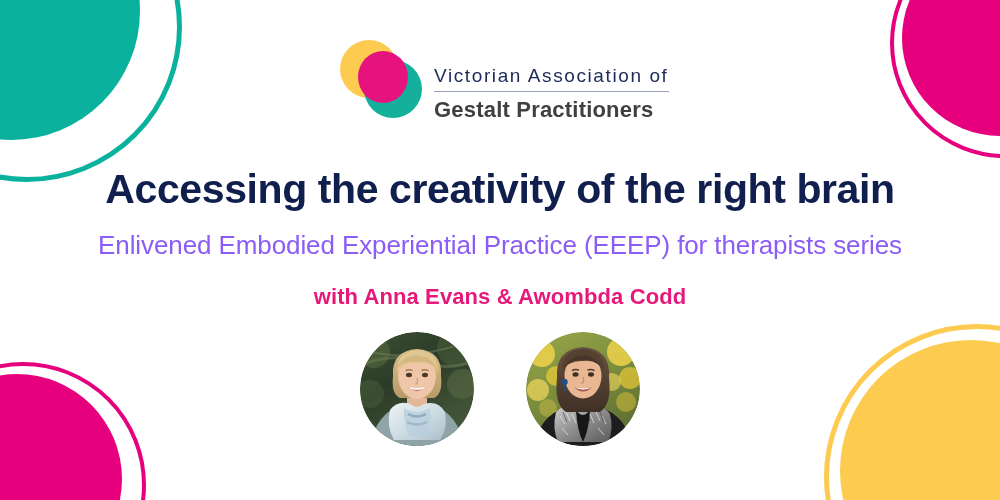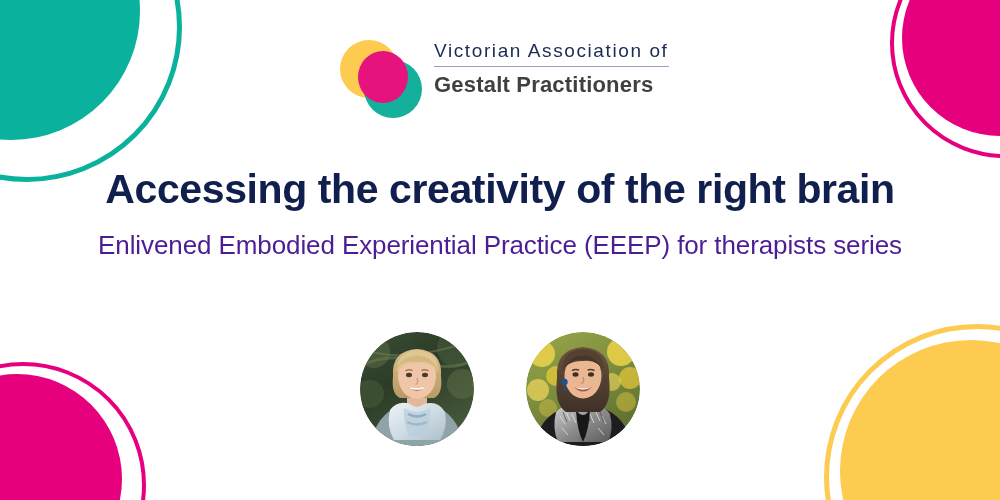--- a/index.html
+++ b/index.html
@@ -74,21 +74,21 @@
     border: 5px solid #FCCB50;
     background: transparent;
   }
 
   
   .logo-block {
     position: absolute;
     left: 338px;
     top: 38px;
     display: flex;
-    align-items: flex-start;
+    align-items: flex-end;
   }
   .logo-mark {
     position: relative;
     width: 86px;
     height: 84px;
     flex: none;
   }
   .logo-mark .c {
     position: absolute;
     border-radius: 50%;
@@ -144,21 +144,21 @@
     letter-spacing: -0.4px;
     white-space: nowrap;
   }
   .subhead {
     position: absolute;
     left: 0; right: 0;
     top: 230px;
     text-align: center;
     font-size: 26px;
     font-weight: 400;
-    color: #4c1d95;
+    color: #8b5cf6;
     letter-spacing: -0.1px;
     white-space: nowrap;
   }
   .presenters {
     position: absolute;
     left: 0; right: 0;
     top: 284px;
     text-align: center;
     font-size: 22px;
     font-weight: bold;
@@ -210,20 +210,21 @@
       <div class="c c-pink"></div>
     </div>
     <div class="logo-text">
       <div class="logo-line1">Victorian Association of</div>
       <div class="logo-line2">Gestalt Practitioners</div>
     </div>
   </div>
 
   <div class="headline">Accessing the creativity of the right brain</div>
   <div class="subhead">Enlivened Embodied Experiential Practice (EEEP) for therapists series</div>
+  <div class="presenters">with Anna Evans &amp; Awombda Codd</div>
 
   <div class="portrait-row">
 
     <div class="portrait">
       <svg width="114" height="114" viewBox="0 0 114 114">
         <defs>
           <clipPath id="clipA">
               <circle cx="57" cy="57" r="57"></circle>
             </clipPath>
           <linearGradient id="bgA" x1="0" y1="0" x2="0.6" y2="1">

